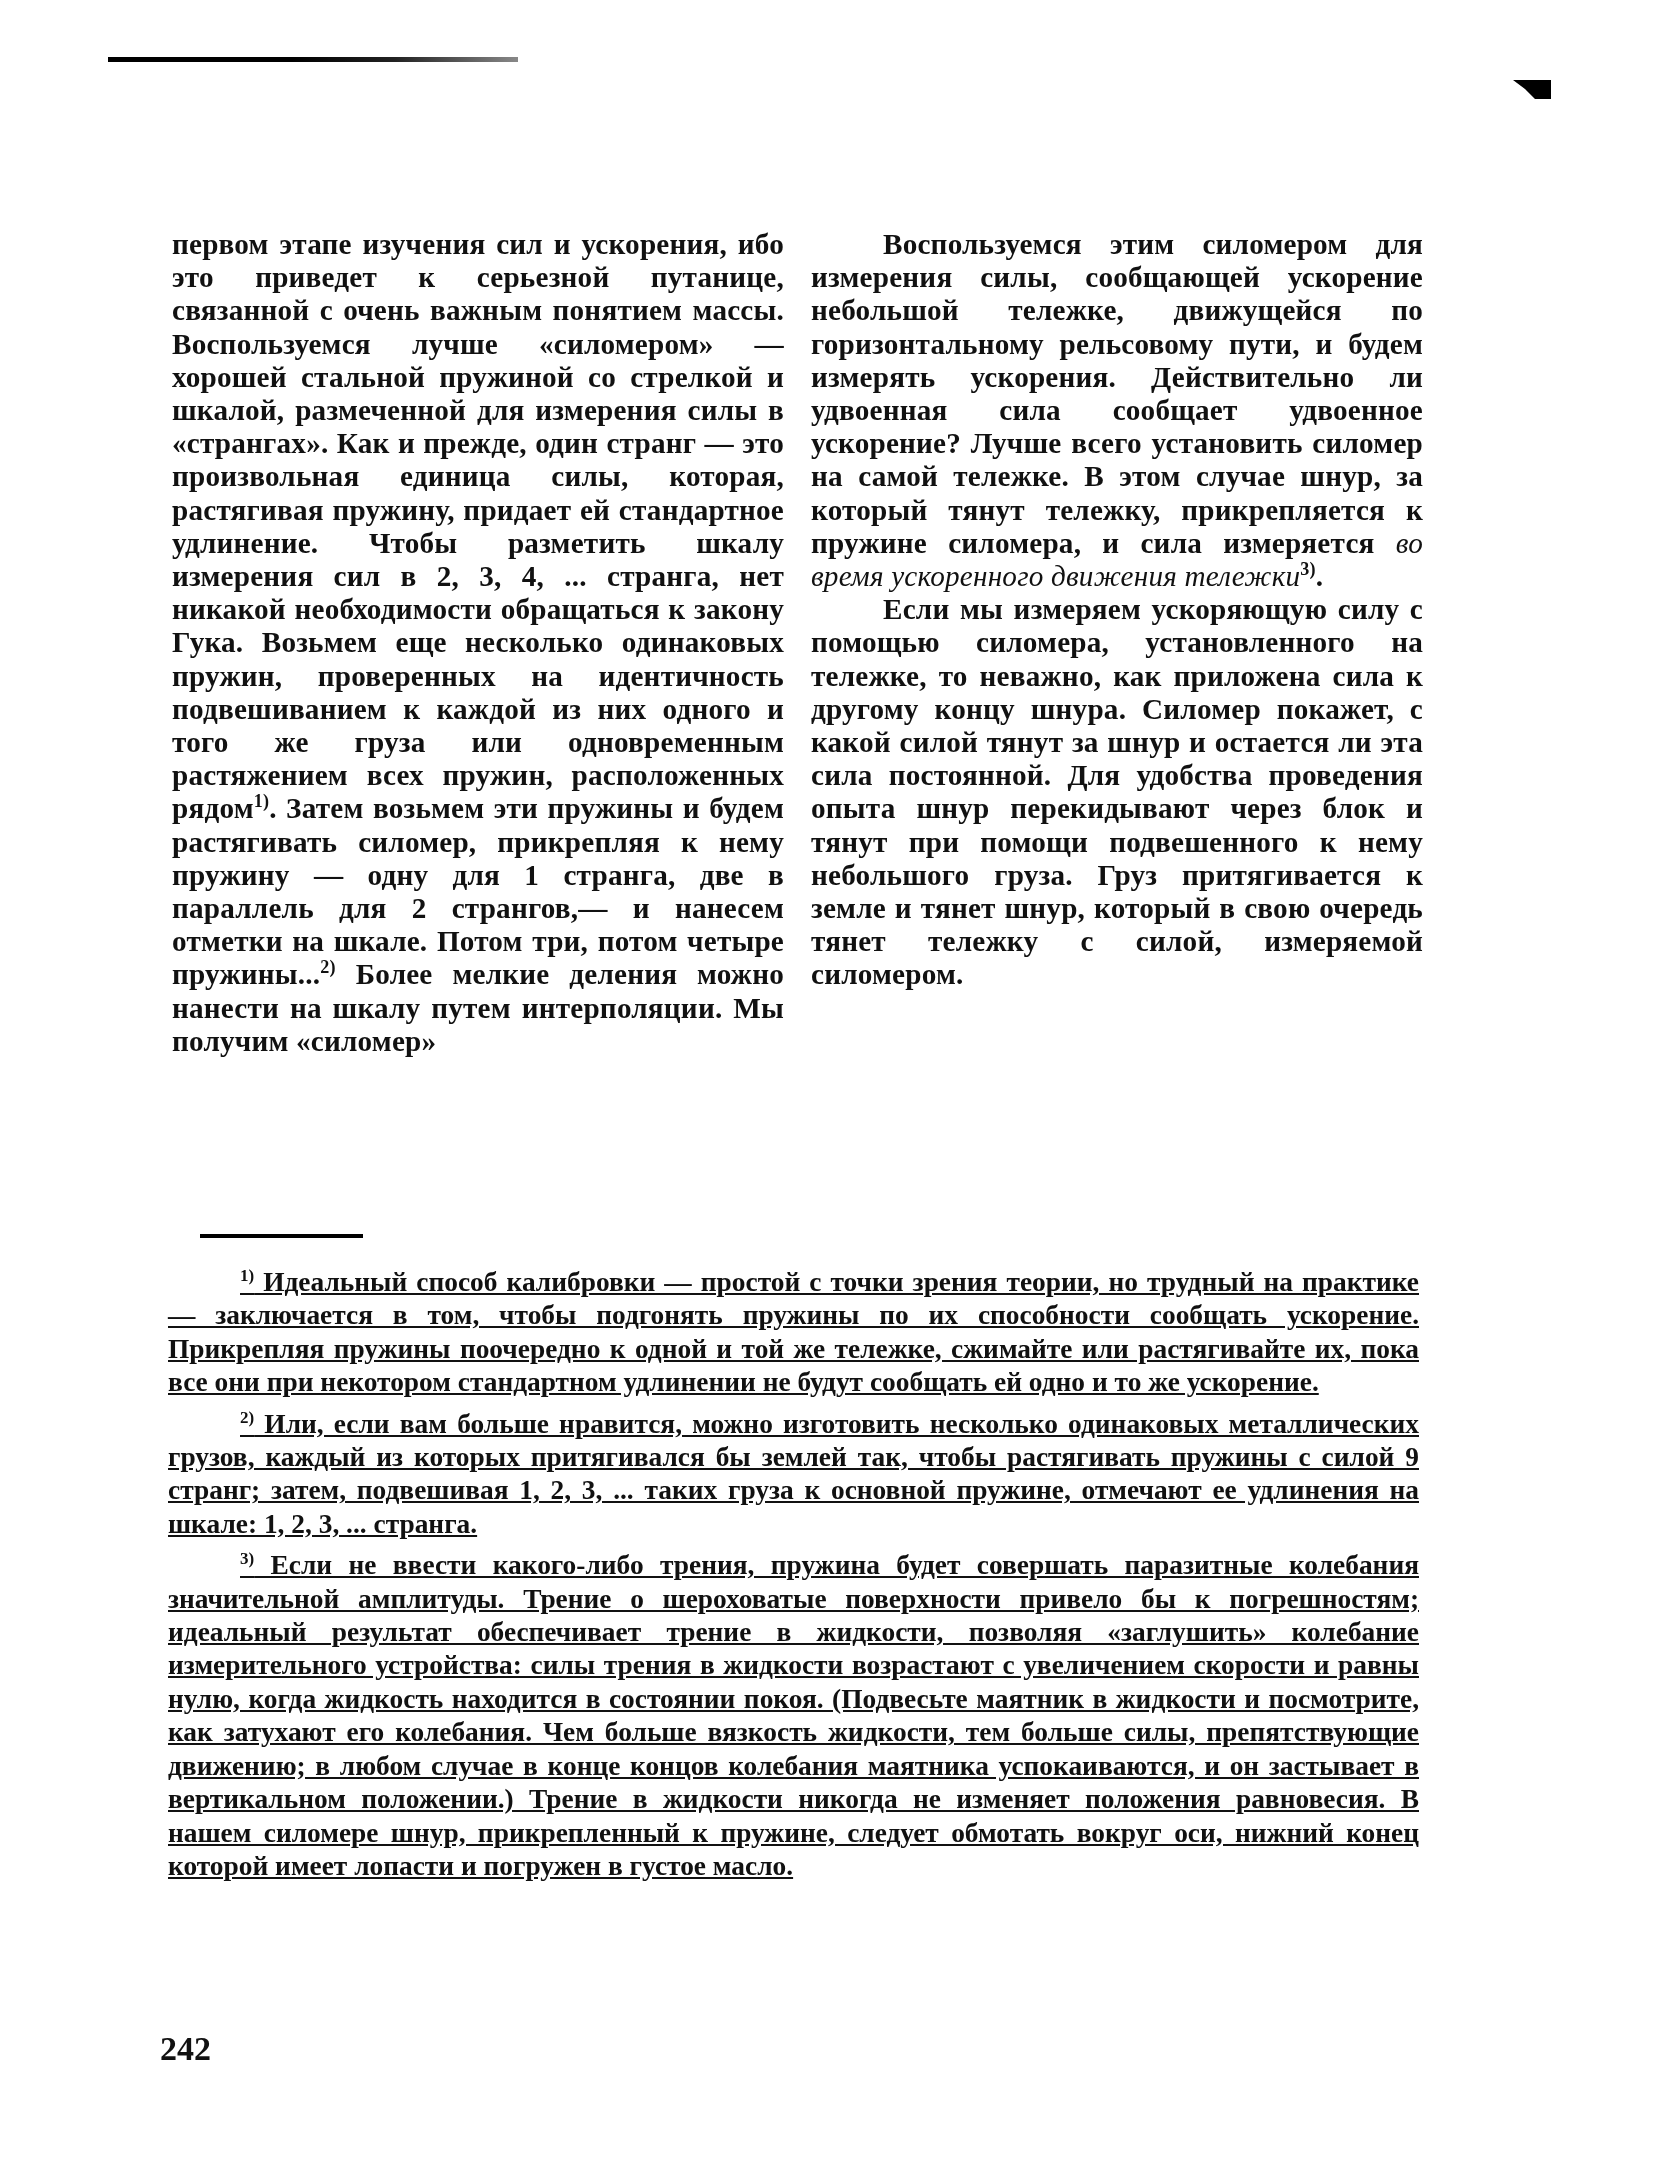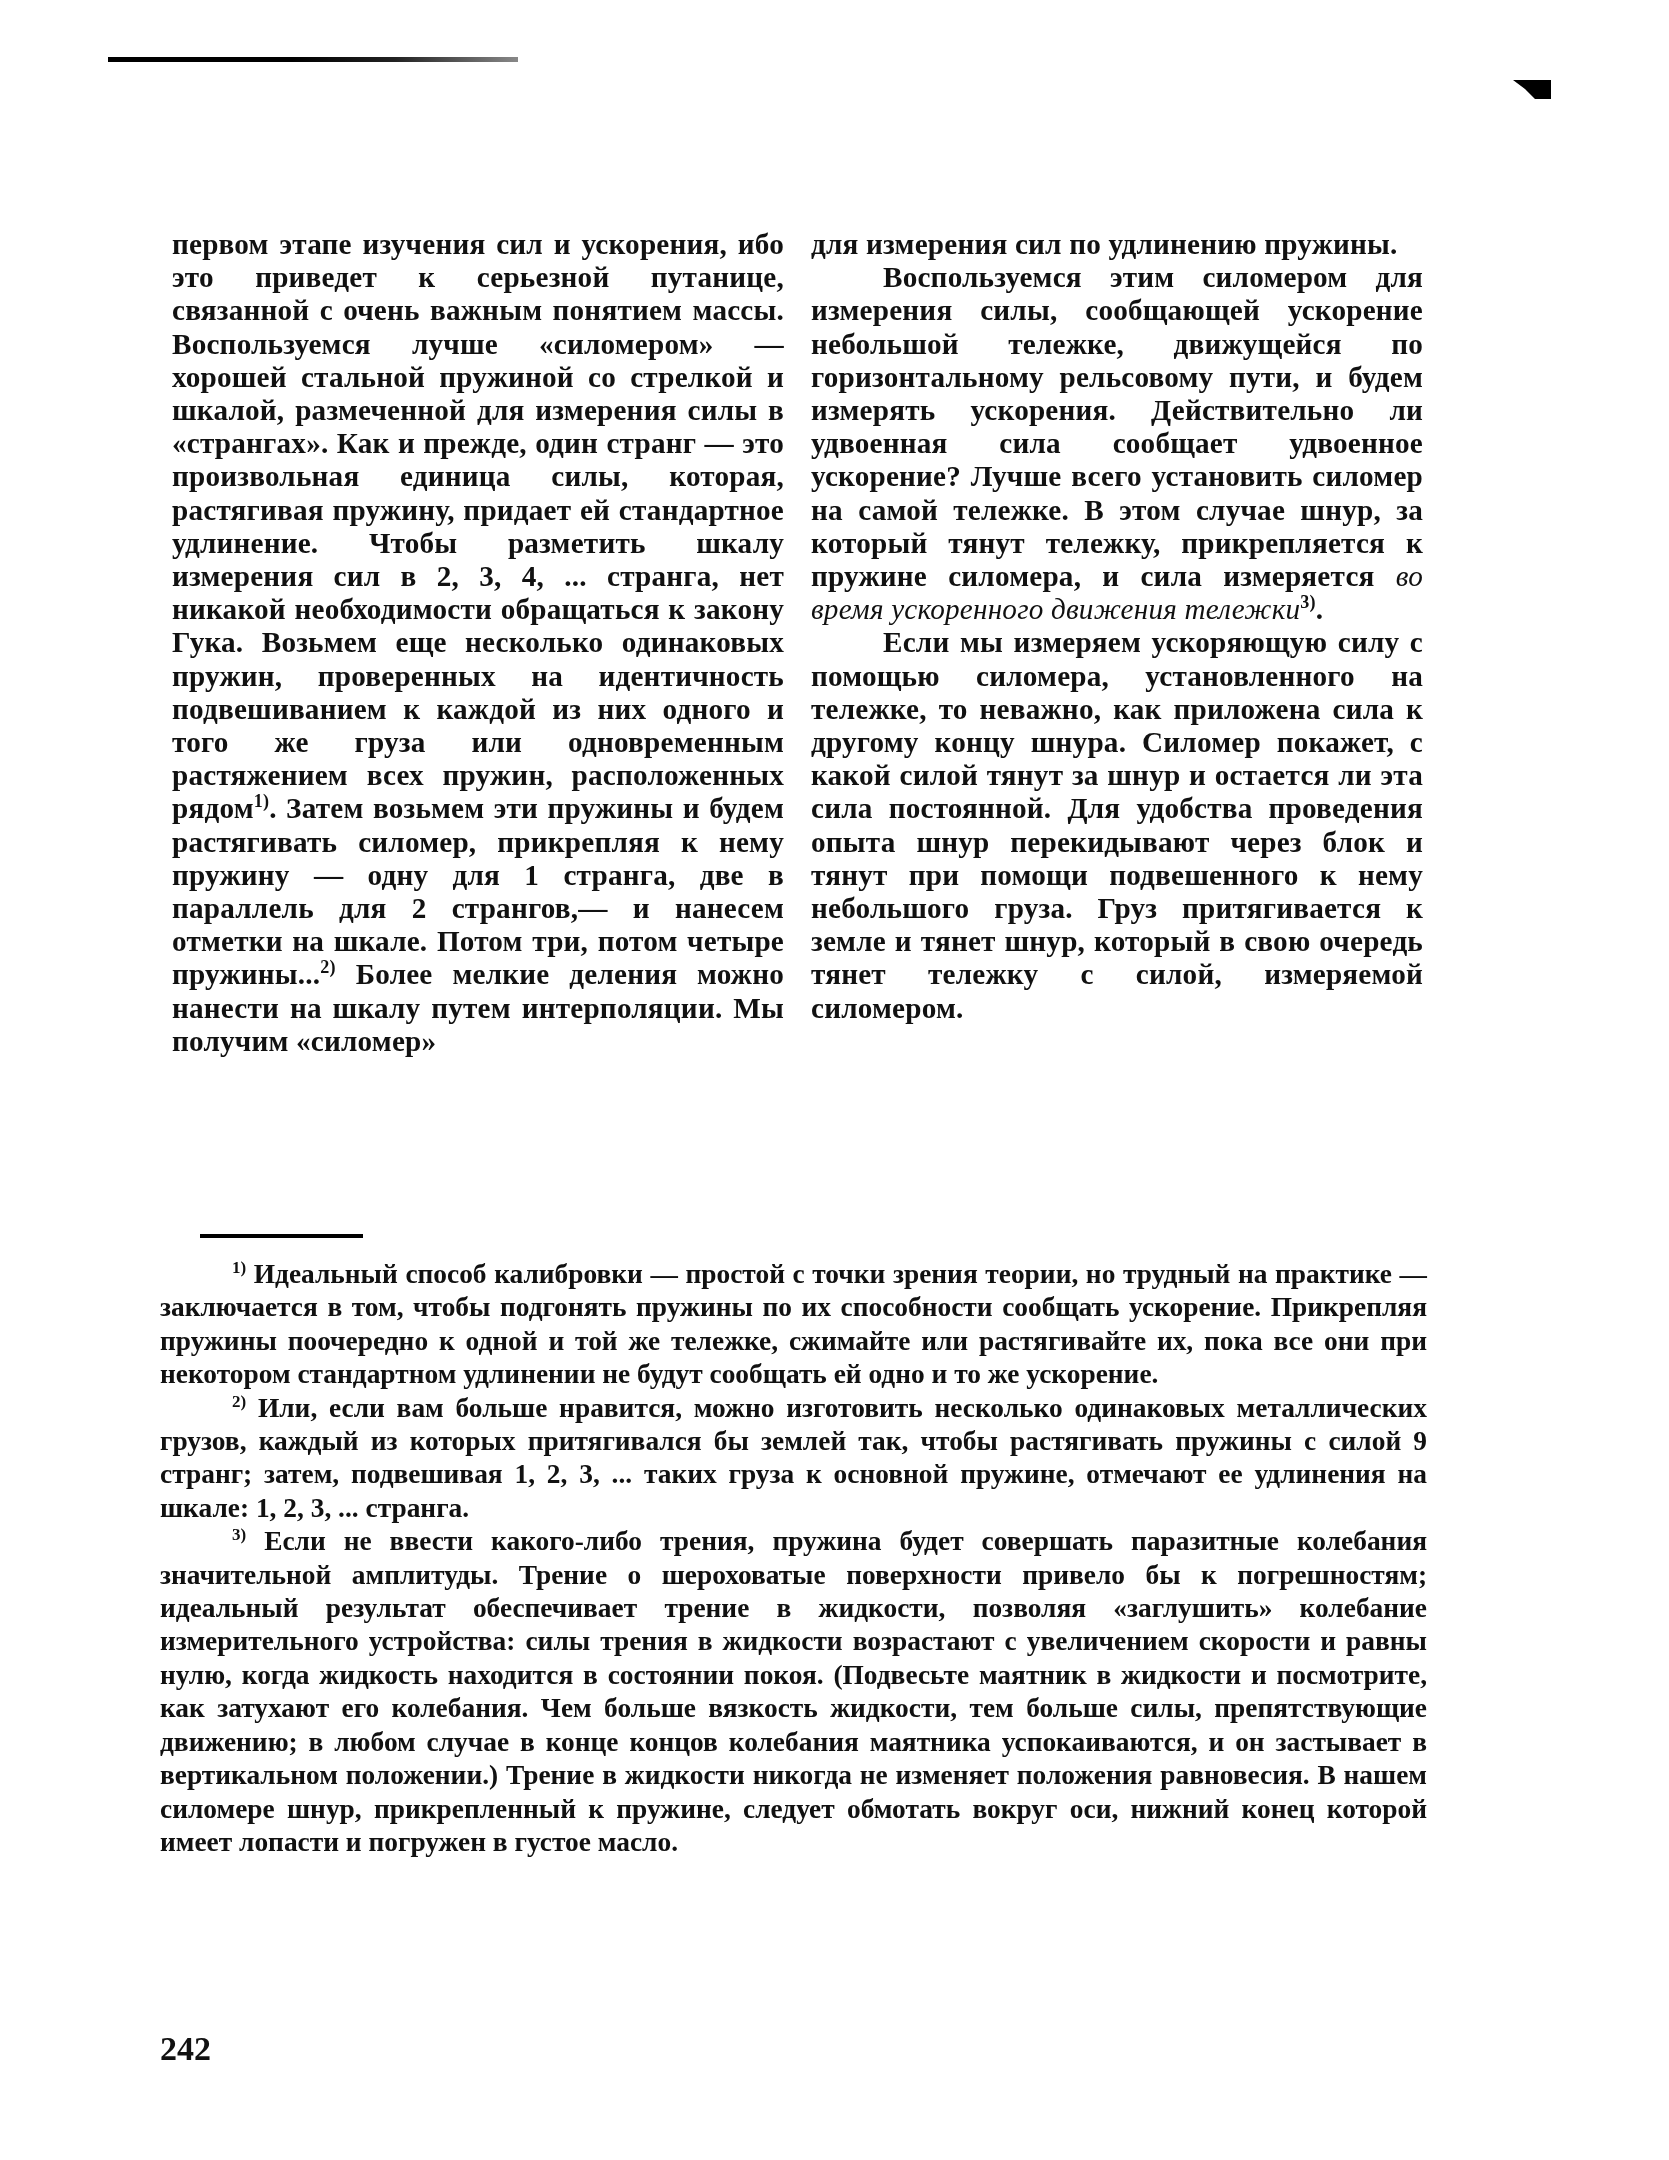--- a/index.html
+++ b/index.html
@@ -29,41 +29,40 @@
     .col p.indent { text-indent: 72px; }
     .col em { font-style: italic; font-weight: 500; }
     sup { font-size: 62%; line-height: 0; vertical-align: 0.6em; font-weight: 700; }
     .fn-rule {
       position: absolute; left: 200px; top: 1234px; width: 163px; height: 4px; background: #000;
     }
     .footnotes {
       position: absolute; left: 160px; top: 1258px; width: 1267px;
       font-size: 27.4px; line-height: 33.4px; text-align: justify; font-weight: 600;
     }
-    .footnotes p { margin: 0; text-indent: 72px; }
+    .footnotes p { margin: 8px; text-indent: 72px; text-decoration: underline; }
     .page-number {
       position: absolute; left: 160px; top: 2030px;
       font-size: 34px; font-weight: 700;
     }
   </style>
 </head>
 <body>
 
 <div class="top-rule"></div>
 
 <svg class="corner-mark" viewBox="0 0 40 22">
   <path d="M0 3 L38 3 L38 22 L22 22 L12 12 Z" fill="#000"></path>
 </svg>
 
 <div class="columns">
   <div class="col left">
     <p><span>первом этапе изучения сил и ускорения, ибо это приведет к серьезной путанице, связанной с очень важным понятием массы. Воспользуемся лучше «силомером» — хорошей стальной пружиной со стрелкой и шкалой, размеченной для измерения силы в «странгах». Как и прежде, один странг — это произвольная единица силы, которая, растягивая пружину, придает ей стандартное удлинение. Чтобы разметить шкалу измерения сил в 2, 3, 4, ... странга, нет никакой необходимости обращаться к закону Гука. Возьмем еще несколько одинаковых пружин, проверенных на идентичность подвешиванием к каждой из них одного и того же груза или одновременным растяжением всех пружин, расположенных рядом</span><sup>1)</sup><span>. Затем возьмем эти пружины и будем растягивать силомер, прикрепляя к нему пружину — одну для 1 странга, две в параллель для 2 странгов,— и нанесем отметки на шкале. Потом три, потом четыре пружины...</span><sup>2)</sup><span> Более мелкие деления можно нанести на шкалу путем интерполяции. Мы получим «силомер»</span></p>
   </div>
   <div class="col right">
-    <p>для измерения сил по удлинению пружины.</p>
     <p class="indent"><span>Воспользуемся этим силомером для измерения силы, сообщающей ускорение небольшой тележке, движущейся по горизонтальному рельсовому пути, и будем измерять ускорения. Действительно ли удвоенная сила сообщает удвоенное ускорение? Лучше всего установить силомер на самой тележке. В этом случае шнур, за который тянут тележку, прикрепляется к пружине силомера, и сила измеряется </span><em>во время ускоренного движения тележки</em><sup>3)</sup><span>.</span></p>
     <p class="indent">Если мы измеряем ускоряющую силу с помощью силомера, установленного на тележке, то неважно, как приложена сила к другому концу шнура. Силомер покажет, с какой силой тянут за шнур и остается ли эта сила постоянной. Для удобства проведения опыта шнур перекидывают через блок и тянут при помощи подвешенного к нему небольшого груза. Груз притягивается к земле и тянет шнур, который в свою очередь тянет тележку с силой, измеряемой силомером.</p>
   </div>
 </div>
 
 <div class="fn-rule"></div>
 
 <div class="footnotes">
   <p><sup>1)</sup><span> Идеальный способ калибровки — простой с точки зрения теории, но трудный на практике — заключается в том, чтобы подгонять пружины по их способности сообщать ускорение. Прикрепляя пружины поочередно к одной и той же тележке, сжимайте или растягивайте их, пока все они при некотором стандартном удлинении не будут сообщать ей одно и то же ускорение.</span></p>
   <p><sup>2)</sup><span> Или, если вам больше нравится, можно изготовить несколько одинаковых металлических грузов, каждый из которых притягивался бы землей так, чтобы растягивать пружины с силой 9 странг; затем, подвешивая 1, 2, 3, ... таких груза к основной пружине, отмечают ее удлинения на шкале: 1, 2, 3, ... странга.</span></p>

